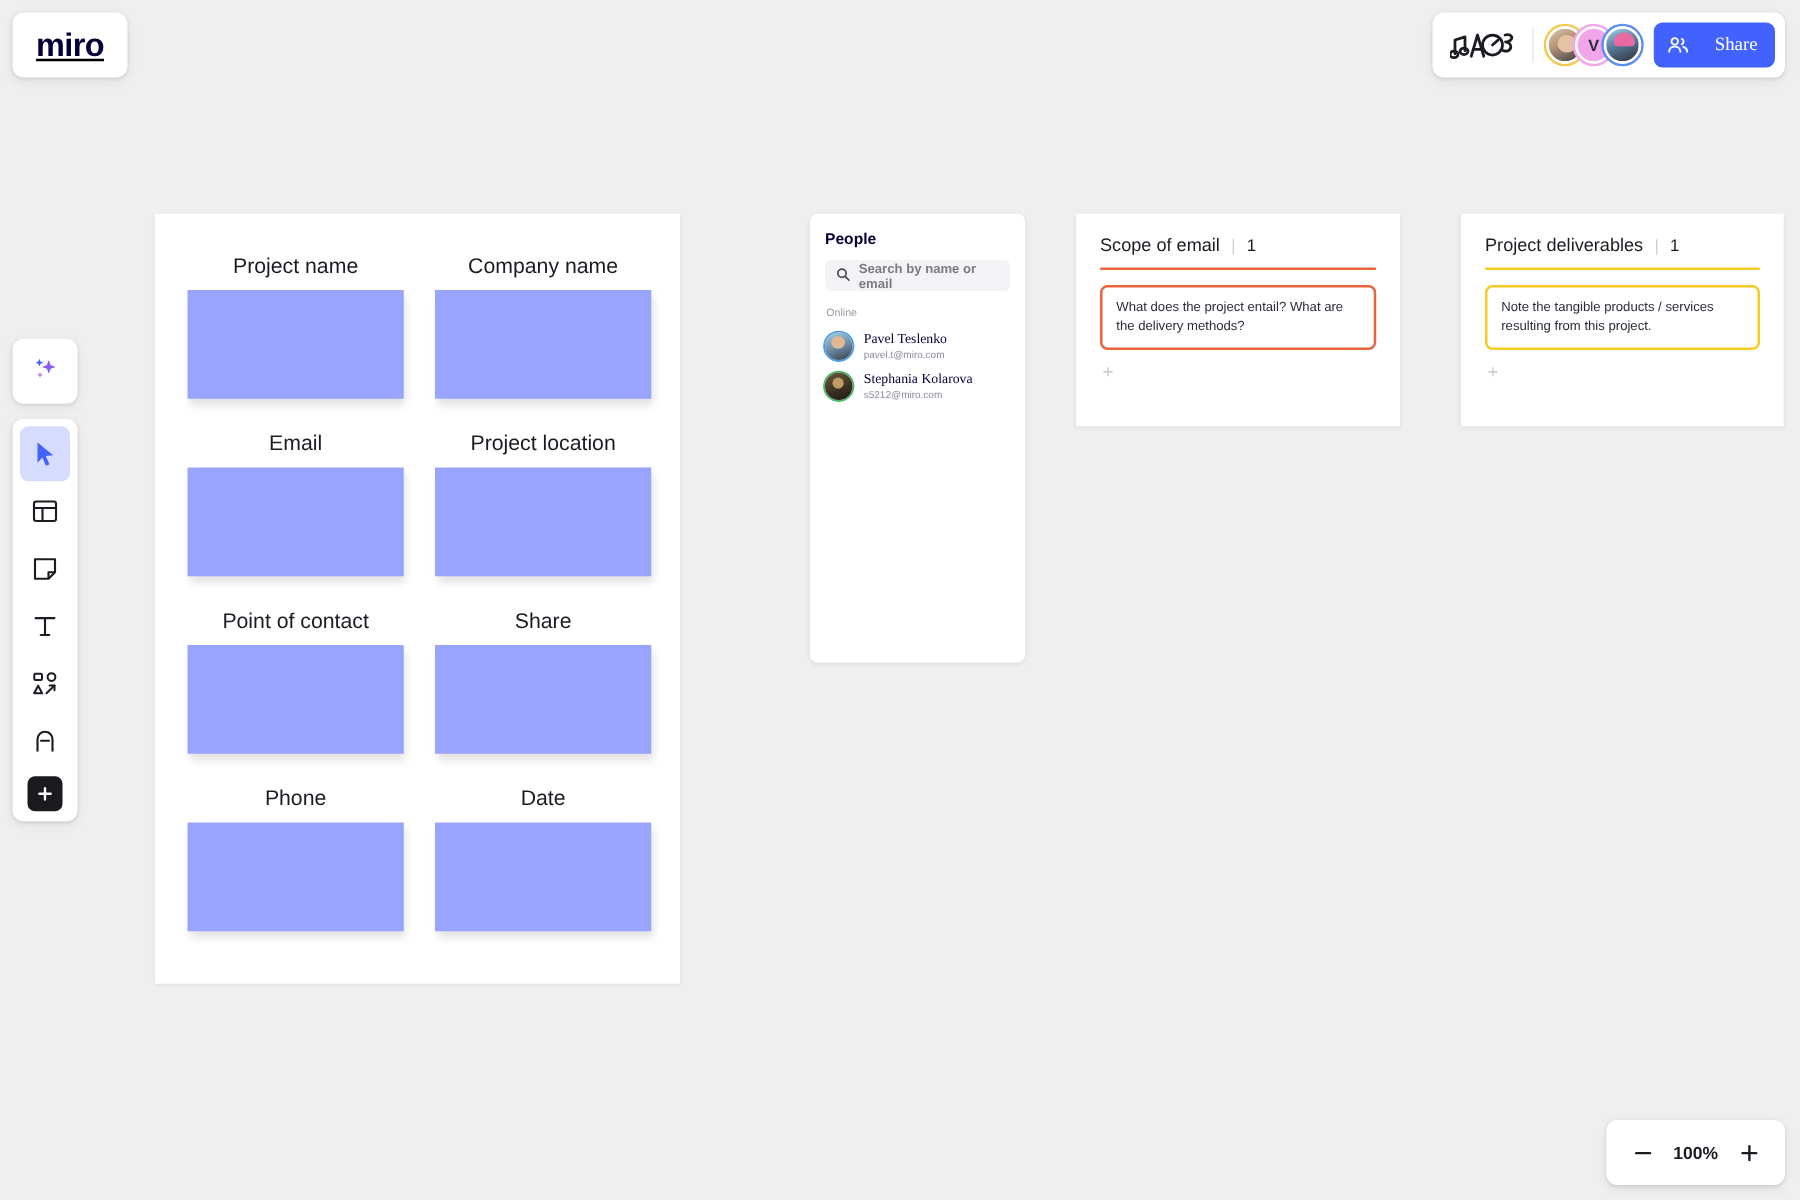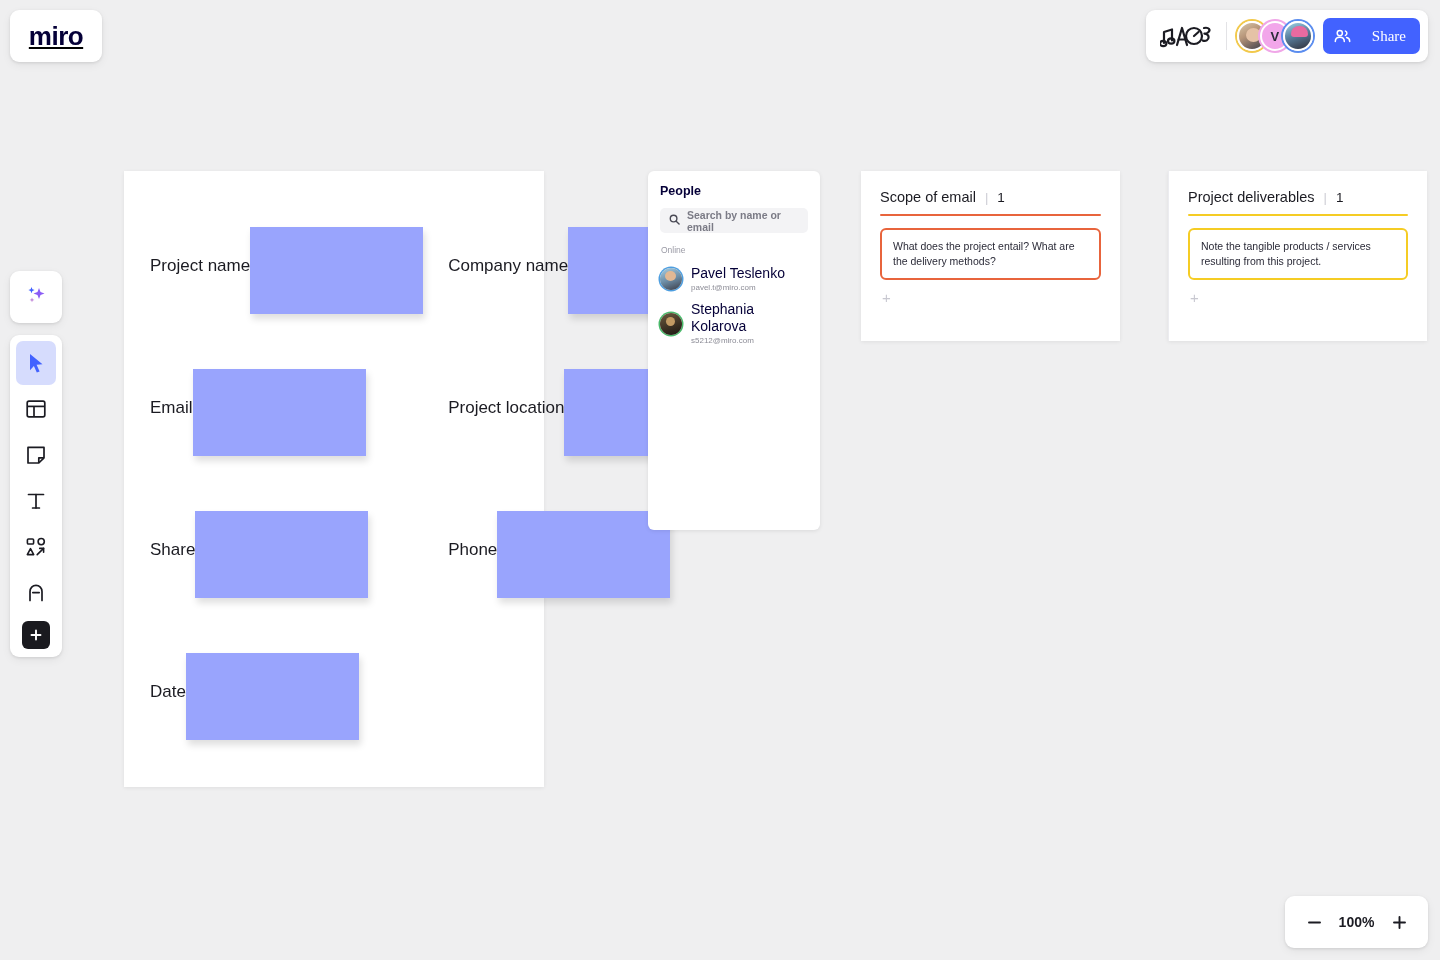--- a/index.html
+++ b/index.html
@@ -175,21 +175,21 @@
     inset: 0;
     padding: 24px 26px;
     display: grid;
     grid-template-columns: 1fr 1fr;
     grid-template-rows: repeat(4, 1fr);
     column-gap: 25px;
     row-gap: 0px;
   }
   .sticky-cell {
     display: flex;
-    flex-direction: row;
+    flex-direction: column;
     align-items: center;
     justify-content: flex-start;
     padding-top: 8px;
   }
   .sticky-label {
     font-size: 17px;
     color: #1b1b22;
     margin-bottom: 9px;
     text-align: center;
     white-space: nowrap;
@@ -248,21 +248,21 @@
     cursor: pointer;
   }
   .people-av {
     width: 22px; height: 22px; border-radius: 50%;
     flex: 0 0 22px; position: relative; overflow: hidden;
   }
   .people-av.p1 { background: linear-gradient(160deg,#a9cfe4 0%,#6e8fa8 50%,#3a3a46 100%); box-shadow: 0 0 0 1.5px #4d9ee0; }
   .people-av.p1::after { content:""; position:absolute; left:5px; top:3px; width:11px; height:10px; border-radius:50%; background:#e2b894; }
   .people-av.p2 { background: linear-gradient(160deg,#6d5a3e 0%,#3a2f22 60%,#1c1812 100%); box-shadow: 0 0 0 1.5px #49b96a; }
   .people-av.p2::after { content:""; position:absolute; left:6px; top:4px; width:9px; height:9px; border-radius:50%; background:#c29a63; }
-  .people-name { font-size: 14px; color: #050038; line-height: 1.25; }
+  .people-name { font-size: 11px; color: #050038; line-height: 1.25; font-family: Liberation Serif, serif; }
   .people-email { font-size: 8px; color: #8c8c96; line-height: 1.3; }
 
   
   .columns {
     position: absolute;
     left: 861px;
     top: 171px;
     display: flex;
   }
   .column {
@@ -457,20 +457,24 @@
       <div class="sticky-cell">
         <div class="sticky-label">Email</div>
         <div class="sticky-note"></div>
       </div>
 
       <div class="sticky-cell">
         <div class="sticky-label">Project location</div>
         <div class="sticky-note"></div>
       </div>
 
+      <div class="sticky-cell">
+        <div class="sticky-label">Point of contact</div>
+        <div class="sticky-note"></div>
+      </div>
 
       <div class="sticky-cell">
         <div class="sticky-label">Share</div>
         <div class="sticky-note"></div>
       </div>
 
       <div class="sticky-cell">
         <div class="sticky-label">Phone</div>
         <div class="sticky-note"></div>
       </div>

